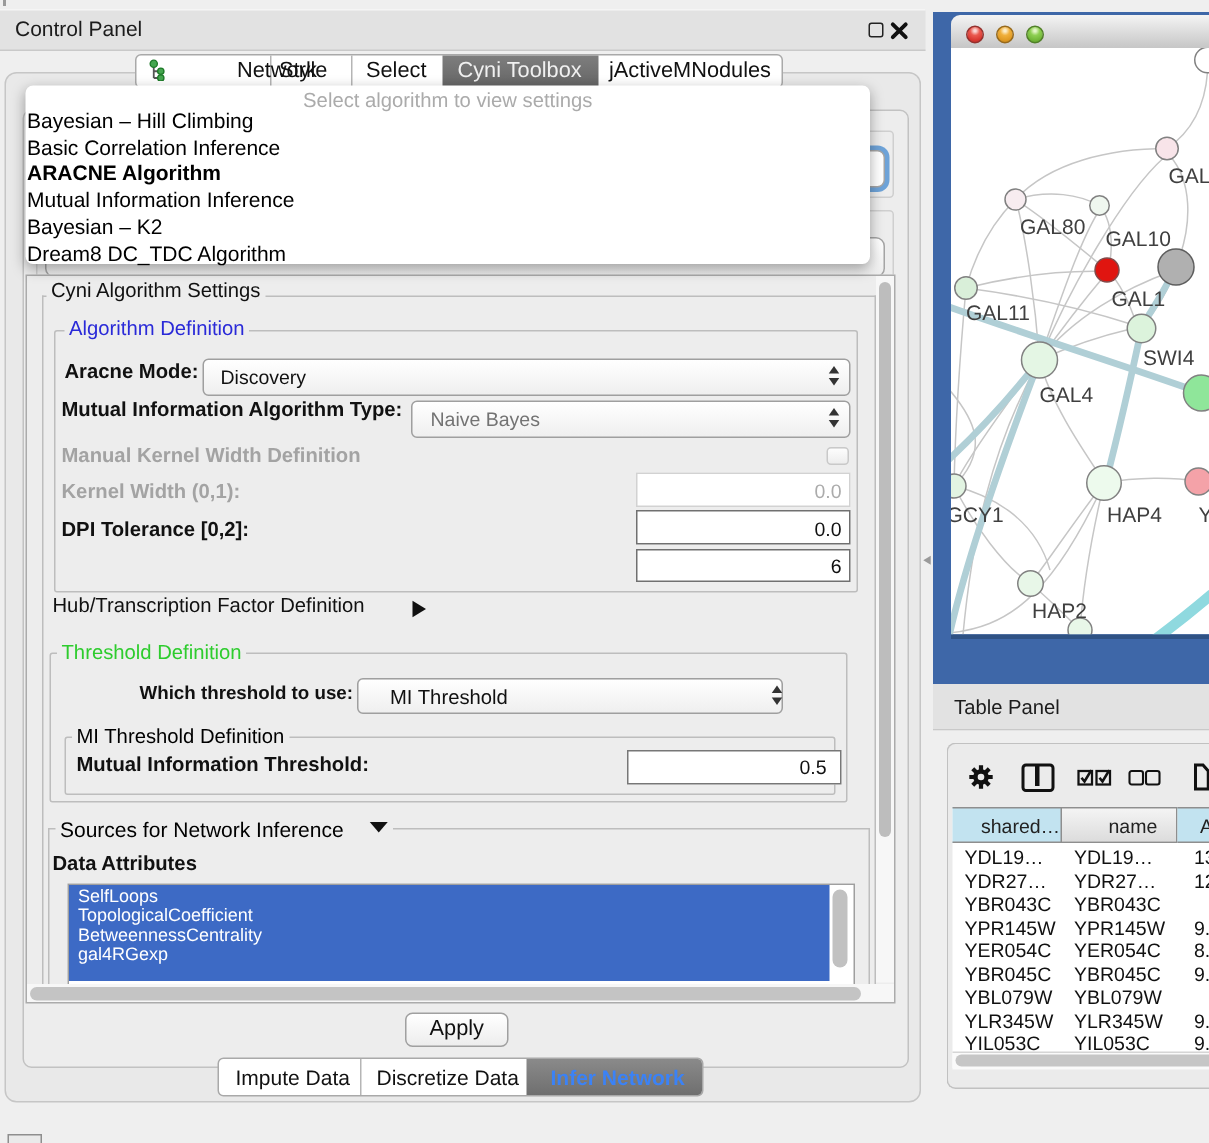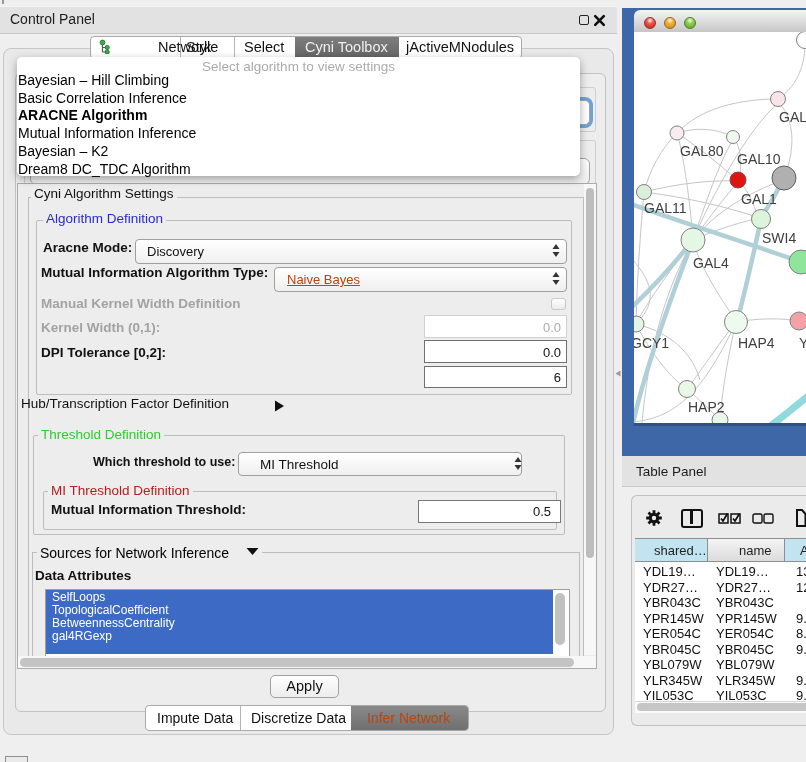--- a/index.html
+++ b/index.html
@@ -63,58 +63,58 @@
   <div class="abs bold" style="left:43px;top:240px;font-size:13.5px;color:#111;">Aracne Mode:</div>
   <div class="abs" style="left:135px;top:239px;width:430px;height:23px;background:linear-gradient(#ffffff,#efefef);border:1px solid #9f9f9f;border-radius:4px;"></div>
   <div class="abs" style="left:147px;top:244px;font-size:13px;color:#111;">Discovery</div>
   <svg class="abs" style="left:550px;top:243px;" width="12" height="15" viewBox="0 0 12 15">
     <path d="M6 1 L9.5 6 L2.5 6 Z" fill="#333"></path>
       <path d="M6 14 L9.5 9 L2.5 9 Z" fill="#333"></path>
   </svg>
 
   <div class="abs bold" style="left:41px;top:265px;font-size:13.5px;color:#111;">Mutual Information Algorithm Type:</div>
   <div class="abs" style="left:274px;top:267px;width:291px;height:23px;background:linear-gradient(#ffffff,#efefef);border:1px solid #9f9f9f;border-radius:4px;"></div>
-  <div class="abs" style="left:287px;top:272px;font-size:13px;color:#c2410c;text-decoration:underline;">Naive Bayes</div>
+  <div class="abs" style="left:287px;top:272px;font-size:13px;color:#737373;">Naive Bayes</div>
   <svg class="abs" style="left:550px;top:271px;" width="12" height="15" viewBox="0 0 12 15">
     <path d="M6 1 L9.5 6 L2.5 6 Z" fill="#333"></path>
       <path d="M6 14 L9.5 9 L2.5 9 Z" fill="#333"></path>
   </svg>
 
   <div class="abs bold" style="left:41px;top:296px;font-size:13.5px;color:#a3a3a3;">Manual Kernel Width Definition</div>
   <div class="abs" style="left:551px;top:298px;width:13px;height:10px;background:linear-gradient(#fdfdfd,#ededed);border:1px solid #c9c9c9;border-radius:3px;"></div>
 
   <div class="abs bold" style="left:41px;top:320px;font-size:13.5px;color:#a3a3a3;">Kernel Width (0,1):</div>
   <div class="abs" style="left:424px;top:315px;width:143px;height:23px;background:#fff;border:1px solid #d2d2d2;box-sizing:border-box;"></div>
   <div class="abs" style="left:424px;top:320px;width:137px;font-size:13px;color:#ababab;text-align:right;">0.0</div>
 
   <div class="abs bold" style="left:41px;top:345px;font-size:13.5px;color:#111;">DPI Tolerance [0,2]:</div>
   <div class="abs" style="left:424px;top:340px;width:143px;height:23px;background:#fff;border:1px solid #707070;box-sizing:border-box;"></div>
   <div class="abs" style="left:424px;top:345px;width:137px;font-size:13px;color:#111;text-align:right;">0.0</div>
 
   <div class="abs" style="left:424px;top:366px;width:143px;height:22px;background:#fff;border:1px solid #707070;box-sizing:border-box;"></div>
   <div class="abs" style="left:424px;top:370px;width:137px;font-size:13px;color:#111;text-align:right;">6</div>
 
-  <div class="abs" style="left:21px;top:396px;font-size:13.5px;color:#111;">Hub/Transcription Factor Definition</div>
+  <div class="abs" style="left:35px;top:396px;font-size:13.5px;color:#111;">Hub/Transcription Factor Definition</div>
   <svg class="abs" style="left:273px;top:399px;" width="12" height="14" viewBox="0 0 12 14">
     <path d="M2 1.5 L11 7 L2 12.5 Z" fill="#111"></path>
   </svg>
 
   <div class="abs" style="left:33px;top:435px;width:530px;height:98px;border:1px solid #bdbdbd;border-radius:2px;"></div>
   <div class="abs" style="left:38px;top:427px;background:#ededed;padding:0 3px;font-size:13.5px;color:#2ecc2e;">Threshold Definition</div>
 
   <div class="abs bold" style="left:93px;top:455px;font-size:12.5px;color:#111;">Which threshold to use:</div>
   <div class="abs" style="left:238px;top:452px;width:284px;height:24px;background:linear-gradient(#ffffff,#efefef);border:1px solid #9f9f9f;border-radius:4px;box-sizing:border-box;"></div>
   <div class="abs" style="left:260px;top:457px;font-size:13.5px;color:#111;">MI Threshold</div>
   <svg class="abs" style="left:512px;top:456px;" width="12" height="15" viewBox="0 0 12 15">
     <path d="M6 1 L9.5 6 L2.5 6 Z" fill="#333"></path>
       <path d="M6 14 L9.5 9 L2.5 9 Z" fill="#333"></path>
   </svg>
 
   <div class="abs" style="left:43px;top:491px;width:512px;height:37px;border:1px solid #bdbdbd;border-radius:2px;"></div>
-  <div class="abs" style="left:48px;top:483px;background:#ededed;padding:0 3px;font-size:13.5px;color:#b91c1c;">MI Threshold Definition</div>
+  <div class="abs" style="left:48px;top:483px;background:#ededed;padding:0 3px;font-size:13.5px;color:#000000;">MI Threshold Definition</div>
 
   <div class="abs bold" style="left:51px;top:502px;font-size:13.5px;color:#111;">Mutual Information Threshold:</div>
   <div class="abs" style="left:418px;top:500px;width:141px;height:21px;background:#fff;border:1px solid #777;"></div>
   <div class="abs" style="left:418px;top:504px;width:133px;font-size:13px;color:#111;text-align:right;">0.5</div>
 
   <div class="abs" style="left:32px;top:552px;width:548px;height:116px;border:1px solid #bdbdbd;border-bottom:none;box-sizing:border-box;"></div>
   <div class="abs" style="left:37px;top:543px;background:#ededed;padding:0 3px;font-size:14px;color:#000000;">Sources for Network Inference <span style="display:inline-block;vertical-align:2px;margin-left:13px;"><svg width="13" height="9" viewBox="0 0 13 9">
           <path d="M0.5 1 L12.5 1 L6.5 8 Z" fill="#111"></path>
         </svg></span></div>
 
@@ -132,21 +132,21 @@
   <div class="abs" style="left:586px;top:188px;width:8px;height:370px;background:#bdbdbd;border-radius:4px;"></div>
 
   <div class="abs" style="left:270px;top:675px;width:67px;height:21px;background:linear-gradient(#ffffff,#ededed);border:1px solid #a0a0a0;border-radius:5px;text-align:center;font-size:14.5px;color:#111;line-height:21px;">Apply</div>
 
   <div class="abs" style="left:145px;top:705px;width:322px;height:24px;background:#fff;border:1px solid #a9a9a9;border-radius:4px;font-size:14px;color:#111;">
     <div class="abs" style="left:0;top:0;width:94px;height:24px;border-right:1px solid #b5b5b5;"></div>
     <div class="abs" style="left:94px;top:0;width:111px;height:24px;"></div>
     <div class="abs" style="left:205px;top:0;width:117px;height:24px;background:linear-gradient(#8a8a8a,#6f6f6f);border-radius:0 3px 3px 0;"></div>
     <div class="abs" style="left:11px;top:4px;">Impute Data</div>
     <div class="abs" style="left:105px;top:4px;">Discretize Data</div>
-    <div class="abs" style="left:221px;top:4px;color:#c2410c;">Infer Network</div>
+    <div class="abs" style="left:221px;top:4px;color:#3b82f6;font-weight:bold;">Infer Network</div>
   </div>
 
   <div class="abs" style="left:5px;top:756px;width:21px;height:10px;background:#eaeaea;border:1.5px solid #8e8e8e;"></div>
 
   <svg class="abs" style="left:615px;top:370px;" width="6" height="7" viewBox="0 0 6 7">
     <path d="M5.5 0.5 L0.5 3.5 L5.5 6.5 Z" fill="#9a9a9a"></path>
   </svg>
 
   <div class="abs" style="left:17px;top:57px;width:563px;height:119px;background:#fff;border-radius:5px;box-shadow:0 3px 9px rgba(0,0,0,0.35);"></div>
   <div class="abs" style="left:17px;top:59px;width:563px;text-align:center;font-size:13.5px;color:#ababab;">Select algorithm to view settings</div>

